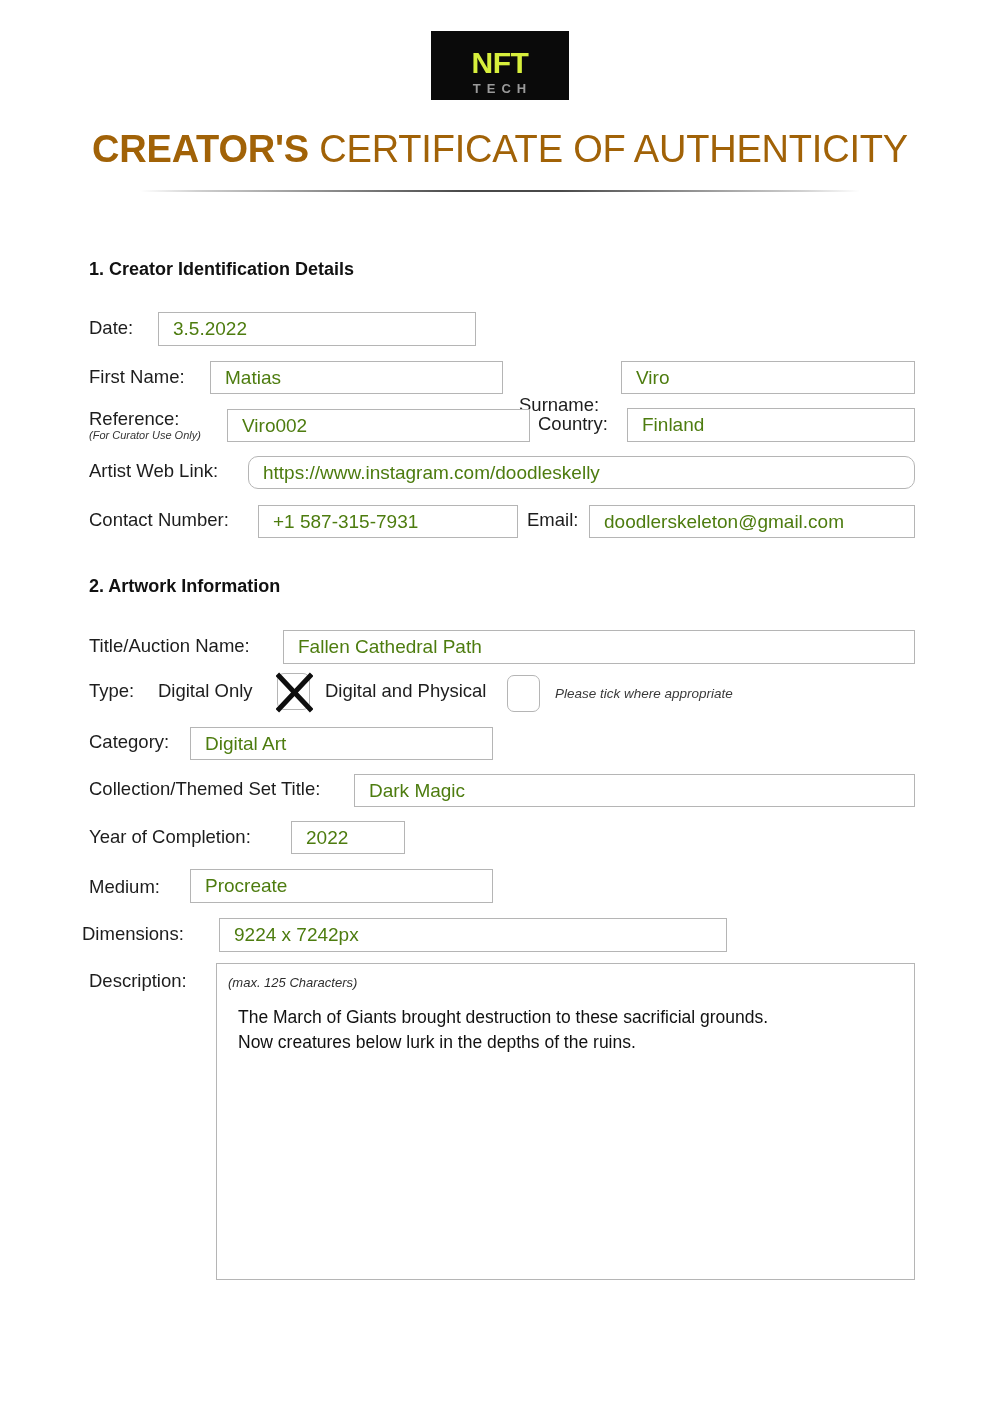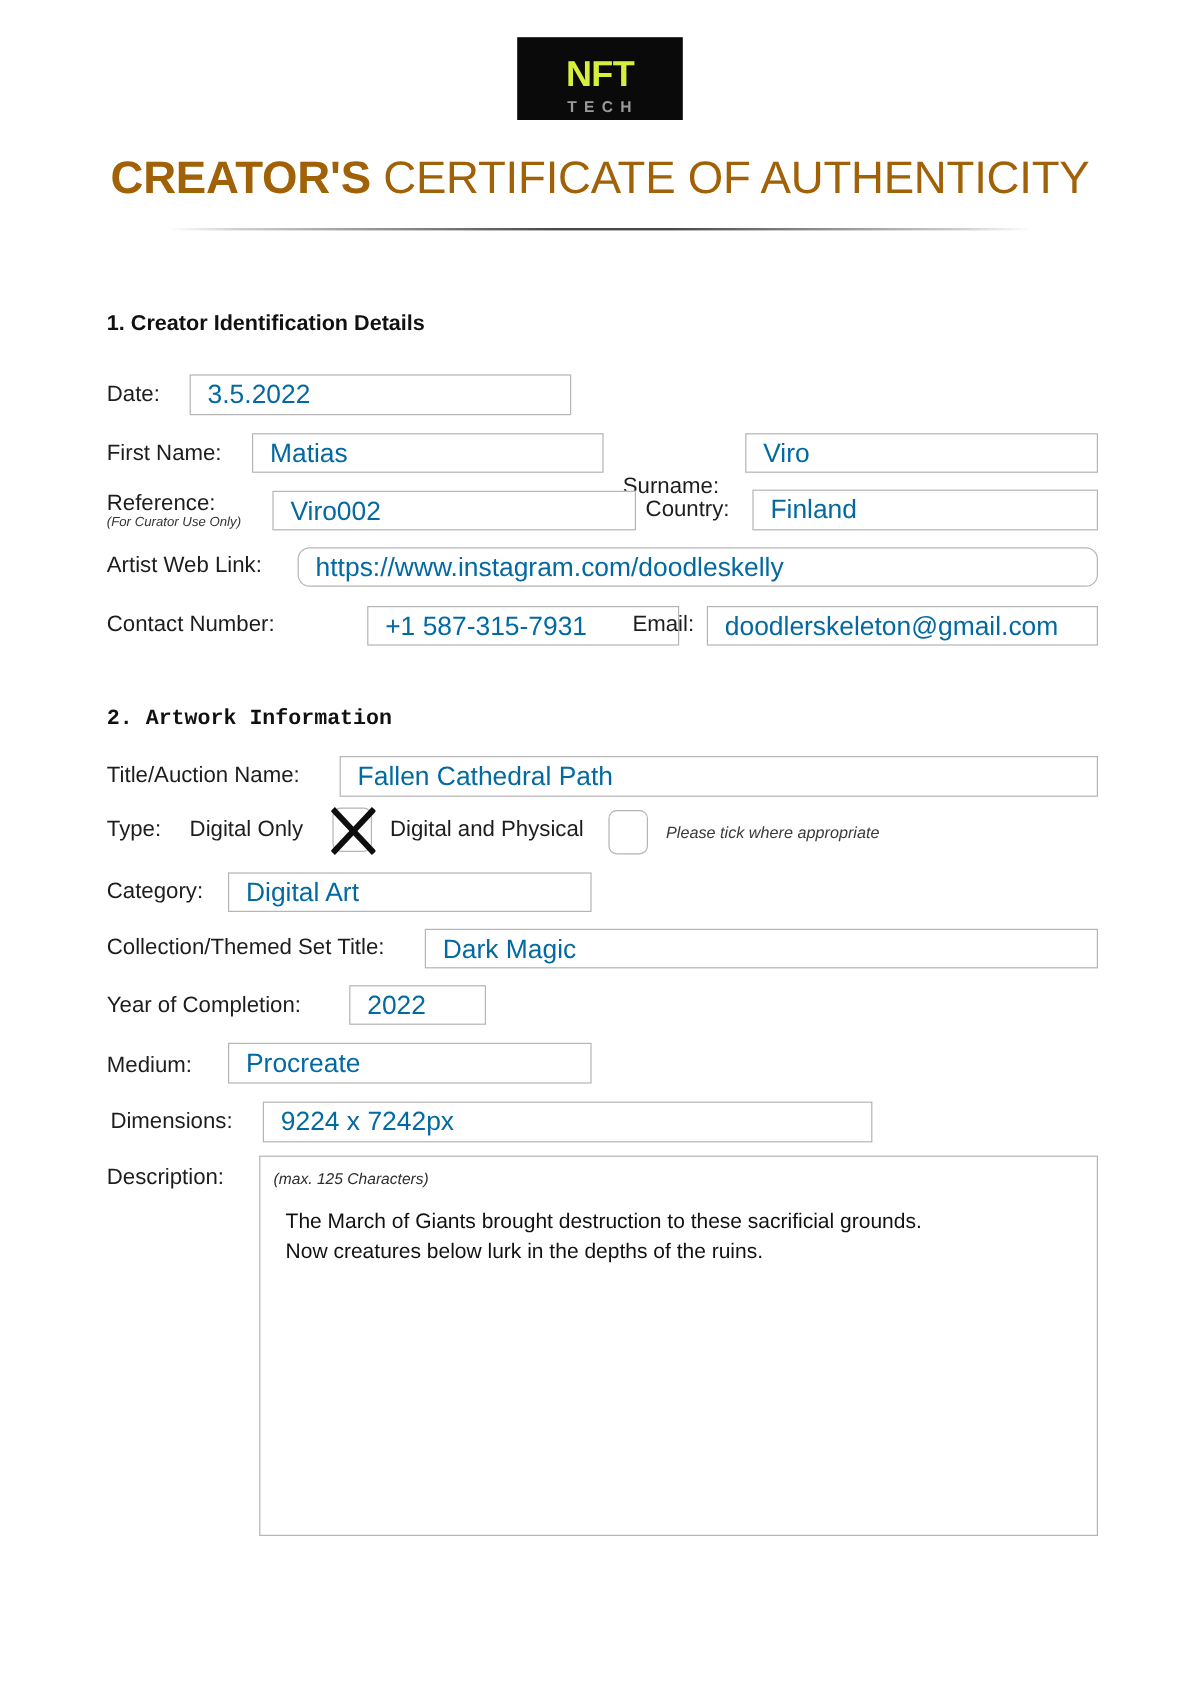--- a/index.html
+++ b/index.html
@@ -93,21 +93,21 @@
   
   .section-heading {
     position: absolute;
     font-weight: bold;
     font-size: 18px;
     line-height: 22px;
     color: #111111;
     white-space: nowrap;
   }
   #sec1-heading { left: 89px; top: 258px; }
-  #sec2-heading { left: 89px; top: 588px; font-family: Liberation Mono, monospace; }
+  #sec2-heading { left: 89px; top: 575px; }
 
   
   .lbl {
     position: absolute;
     font-size: 18.5px;
     line-height: 22px;
     color: #1d1d1d;
     white-space: nowrap;
   }
   .sub-lbl {
@@ -129,23 +129,23 @@
 
   
   .field {
     position: absolute;
     box-sizing: border-box;
     border: 1px solid #b5b5b5;
     background: #ffffff;
     display: flex;
     align-items: center;
     padding-left: 14px;
-    font-size: 22px;
+    font-size: 19px;
     line-height: 20px;
-    color: #0369a1;
+    color: #4d7c0f;
     white-space: nowrap;
     overflow: hidden;
   }
 
   
   .checkbox {
     position: absolute;
     box-sizing: border-box;
     width: 33px;
     height: 37px;
@@ -235,21 +235,21 @@
   <div class="sub-lbl" style="left:89px; top:429px;">(For Curator Use Only)</div>
   <div class="field" style="left:227px; top:409px; width:303px; height:33px;">Viro002</div>
 
   <div class="lbl" style="left:538px; top:413px;">Country:</div>
   <div class="field" style="left:627px; top:408px; width:288px; height:34px;">Finland</div>
 
   <div class="lbl" style="left:89px; top:460px;">Artist Web Link:</div>
   <div class="field" style="left:248px; top:456px; width:667px; height:33px;border-radius:10px;">https://www.instagram.com/doodleskelly</div>
 
   <div class="lbl" style="left:89px; top:509px;">Contact Number:</div>
-  <div class="field" style="left:258px; top:505px; width:260px; height:33px;margin-left:48px;">+1 587-315-7931</div>
+  <div class="field" style="left:258px; top:505px; width:260px; height:33px;">+1 587-315-7931</div>
 
   <div class="lbl" style="left:527px; top:509px;">Email:</div>
   <div class="field" style="left:589px; top:505px; width:326px; height:33px;">doodlerskeleton@gmail.com</div>
 
   <div class="section-heading" id="sec2-heading">2. Artwork Information</div>
 
   <div class="lbl" style="left:89px; top:635px;">Title/Auction Name:</div>
   <div class="field" style="left:283px; top:630px; width:632px; height:34px;">Fallen Cathedral Path</div>
 
   <div class="lbl" style="left:89px; top:680px;">Type:</div>
@@ -272,21 +272,21 @@
 
   <div class="lbl" style="left:89px; top:778px;">Collection/Themed Set Title:</div>
   <div class="field" style="left:354px; top:774px; width:561px; height:33px;">Dark Magic</div>
 
   <div class="lbl" style="left:89px; top:826px;">Year of Completion:</div>
   <div class="field" style="left:291px; top:821px; width:114px; height:33px;">2022</div>
 
   <div class="lbl" style="left:89px; top:876px;">Medium:</div>
   <div class="field" style="left:190px; top:869px; width:303px; height:34px;">Procreate</div>
 
-  <div class="lbl" style="left:92px; top:923px;">Dimensions:</div>
+  <div class="lbl" style="left:82px; top:923px;">Dimensions:</div>
   <div class="field" style="left:219px; top:918px; width:508px; height:34px;">9224 x 7242px</div>
 
   <div class="lbl" style="left:89px; top:970px;">Description:</div>
   <div class="desc-box">
     <div class="desc-hint">(max. 125 Characters)</div>
     <div class="desc-text">The March of Giants brought destruction to these sacrificial grounds.
 Now creatures below lurk in the depths of the ruins.</div>
   </div>
 
 

